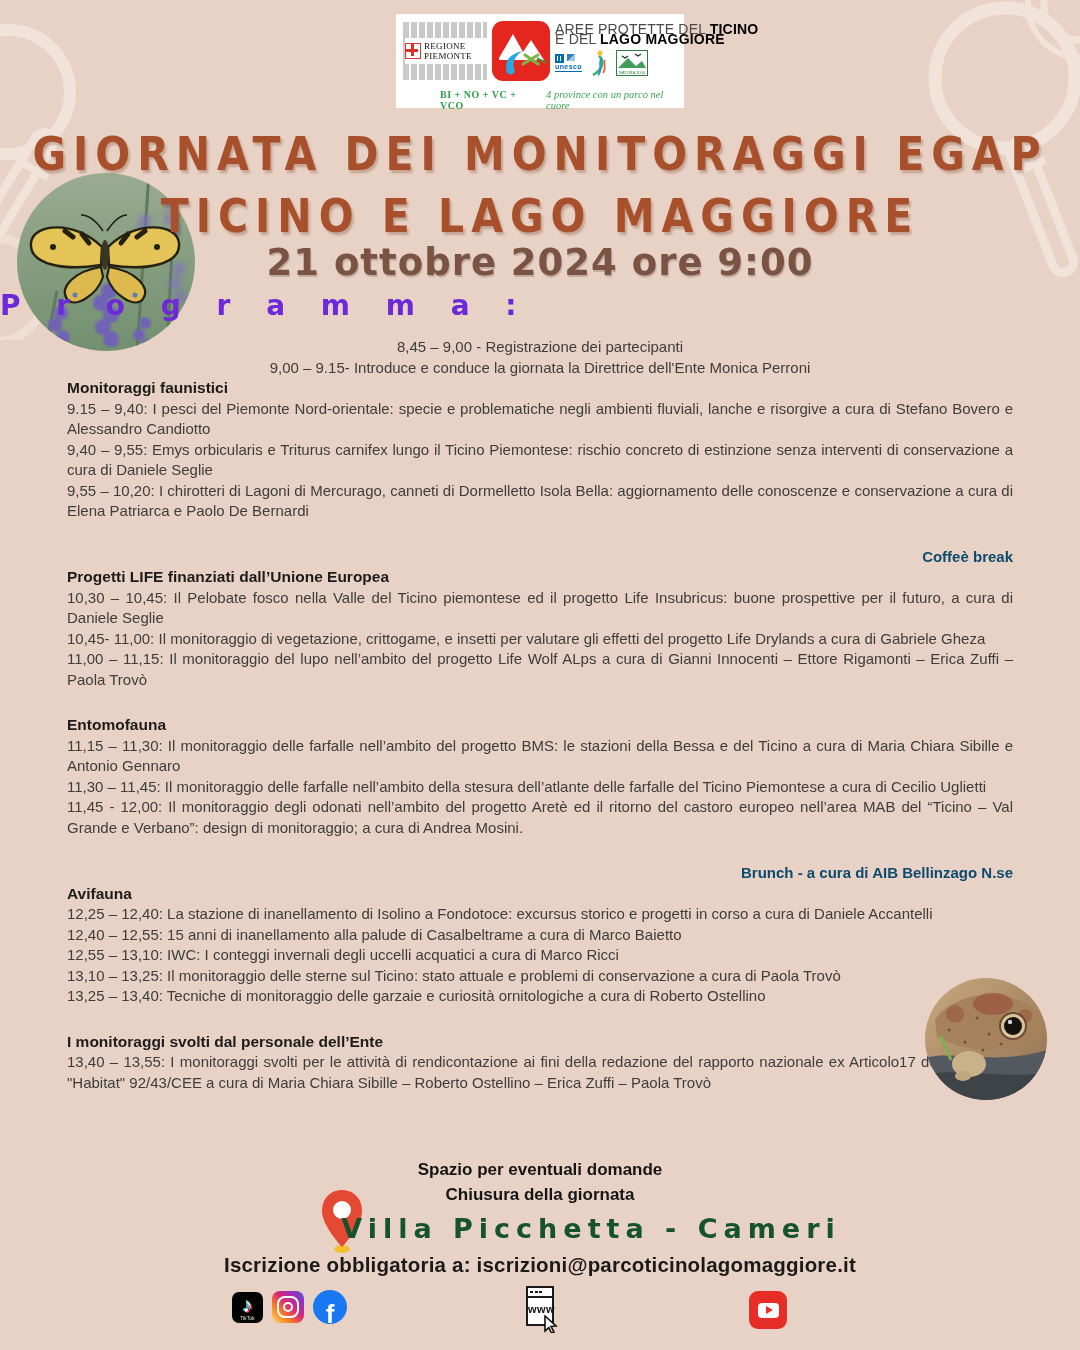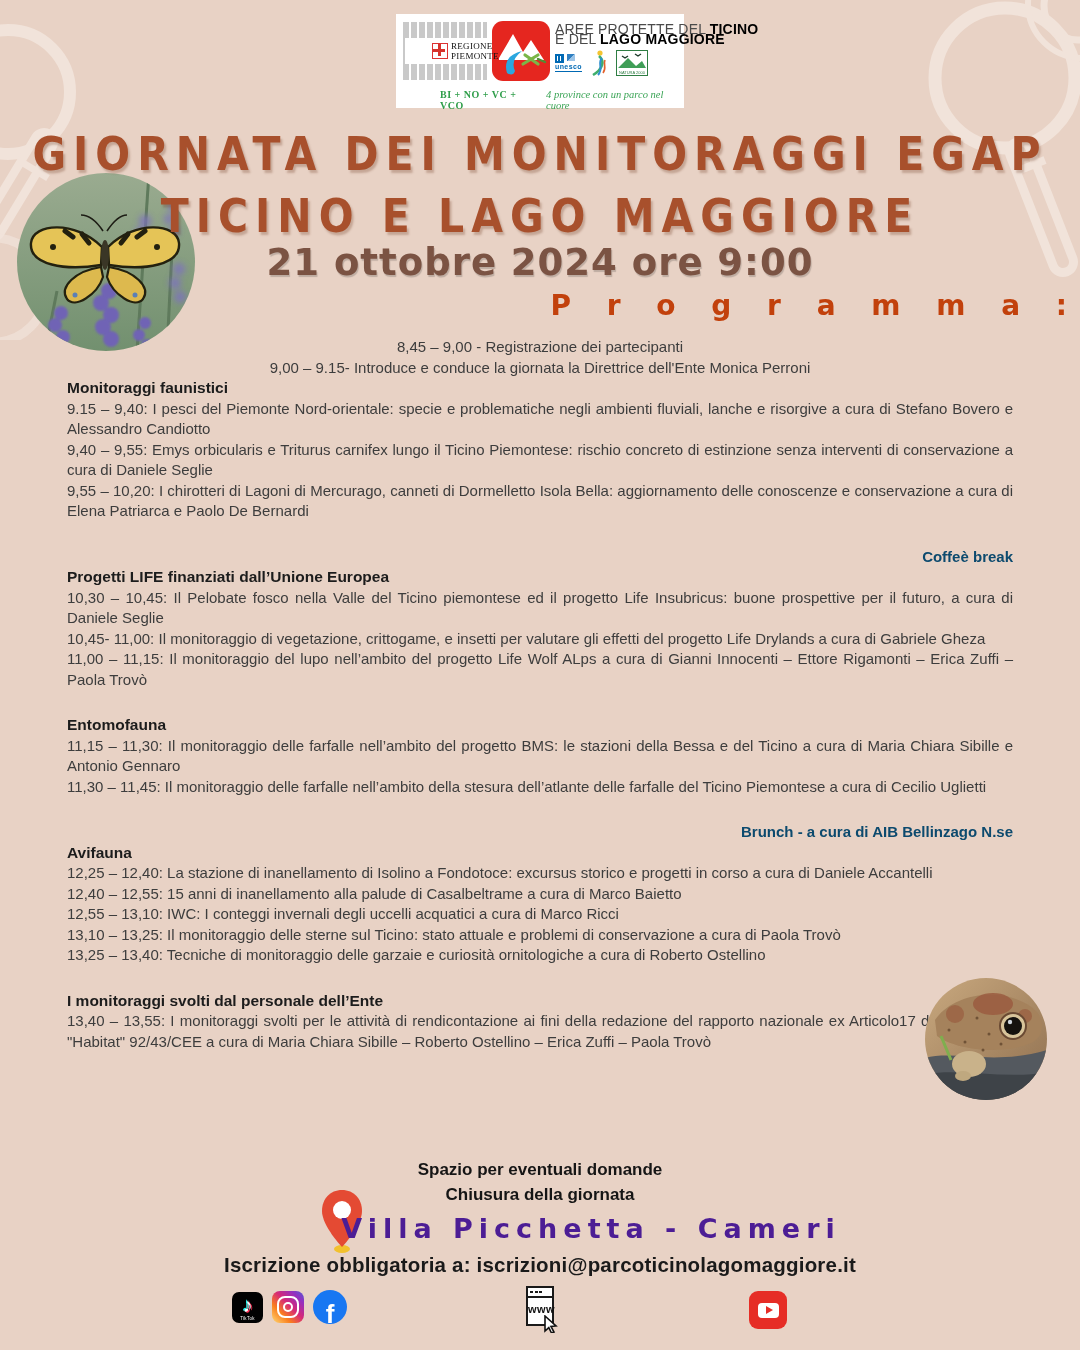--- a/index.html
+++ b/index.html
@@ -14,21 +14,21 @@
   
   .header-card{position:absolute;left:396px;top:14px;width:288px;height:94px;
     background:#fff;box-sizing:border-box;padding:5px 7px 3px 7px;
     display:flex;flex-direction:column;justify-content:space-between;}
   .hc-top{display:flex;align-items:center;gap:5px;height:64px;}
   .regione{width:84px;height:58px;position:relative;flex:0 0 auto;
     background:
       repeating-linear-gradient(90deg,#c9c9c9 0 6px,#fff 6px 8px),
       repeating-linear-gradient(0deg,#c9c9c9 0 6px,#fff 6px 8px);}
   .r-overlay{position:absolute;left:2px;top:16px;right:0;height:26px;background:#fff;
-    display:flex;align-items:center;gap:3px;padding-left:27px;}
+    display:flex;align-items:center;gap:3px;}
   .r-cross{width:14px;height:14px;background:#fff;border:1px solid #d33;position:relative;flex:0 0 auto;}
   .r-cross:before{content:"";position:absolute;left:5px;top:0;width:3px;height:12px;background:#d6332c;}
   .r-cross:after{content:"";position:absolute;left:0;top:5px;width:12px;height:3px;background:#d6332c;}
   .r-text{font-family:"Liberation Serif",serif;font-size:9px;line-height:10px;color:#111;letter-spacing:.3px;}
   .parklogo{flex:0 0 auto;}
   .hc-right{display:flex;flex-direction:column;width:132px;}
   .aree{font-size:14px;line-height:10px;color:#4a4a4a;letter-spacing:.2px;white-space:nowrap;}
   .aree b{color:#000;}
   .mini-logos{display:flex;align-items:center;gap:7px;margin-top:4px;height:30px;}
   .unesco{display:flex;flex-direction:column;align-items:flex-start;}
@@ -50,41 +50,41 @@
   
   .tline{position:absolute;left:0;right:0;text-align:center;
     font-family:"DejaVu Sans",sans-serif;font-weight:800;color:#a8502c;
     letter-spacing:7px;font-size:41px;transform:scaleY(1.12);
     text-shadow:2px 3px 2px rgba(104,52,24,.28);}
   .tline1{top:130px;}
   .tline2{top:192px;}
   .date-line{position:absolute;top:241px;left:0;right:0;text-align:center;
     font-family:"DejaVu Sans",sans-serif;font-weight:800;font-size:37px;color:#7b5343;
     letter-spacing:1px;text-shadow:1px 2px 1px rgba(0,0,0,.18);}
-  .prog-label{position:absolute;top:289px;left:16px;right:0;text-align:right;
-    font-family:"DejaVu Sans",sans-serif;font-weight:700;font-size:28px;color:#c2410c;
+  .prog-label{position:absolute;top:289px;left:0;right:0;text-align:left;
+    font-family:"DejaVu Sans",sans-serif;font-weight:700;font-size:28px;color:#6d28d9;
     letter-spacing:13px;}
 
   
   .program{position:absolute;left:67px;top:337px;width:946px;
     font-size:15px;line-height:20.5px;color:#3d3d3d;}
   .b-center{text-align:center;}
   .b-center-bold{text-align:right;font-weight:bold;color:#0c4a6e;}
   .b-heading{font-weight:bold;color:#1c1c1c;font-size:15.5px;}
   .b-para{text-align:justify;}
   .b-gap{height:25px;}
 
   
   .note{position:absolute;left:0;right:0;text-align:center;font-weight:bold;
     color:#151515;font-size:17px;}
   .note1{top:1160px;}
   .note2{top:1185px;}
   .pin{position:absolute;left:320px;top:1188px;}
   .venue{position:absolute;top:1213px;left:0;right:16px;text-align:center;padding-left:118px;
-    font-family:"DejaVu Sans",sans-serif;font-weight:800;font-size:27px;color:#4c1d95;
+    font-family:"DejaVu Sans",sans-serif;font-weight:800;font-size:27px;color:#14532d;
     letter-spacing:6px;}
   .registration{position:absolute;top:1253px;left:0;right:0;text-align:center;
     font-weight:bold;font-size:20.5px;color:#1a1a1a;letter-spacing:.2px;}
 
   
   .fgroup{position:absolute;display:flex;flex-direction:column;align-items:center;gap:5px;}
   .fg-social{left:207px;top:1290px;width:165px;}
   .fg-web{left:390px;top:1286px;width:300px;}
   .fg-yt{left:648px;top:1291px;width:240px;}
   .ficons{display:flex;align-items:center;gap:9px;}
@@ -271,20 +271,21 @@
     <div class="b-gap"></div>
     <div class="b-center-bold">Coffeè break</div>
     <div class="b-heading">Progetti LIFE finanziati dall’Unione Europea</div>
     <div class="b-para">10,30 – 10,45: Il Pelobate fosco nella Valle del Ticino piemontese ed il progetto Life Insubricus: buone prospettive per il futuro, a cura di Daniele Seglie</div>
     <div class="b-para">10,45- 11,00: Il monitoraggio di vegetazione, crittogame,  e insetti per valutare gli effetti del progetto Life Drylands a cura di Gabriele Gheza</div>
     <div class="b-para">11,00 – 11,15: Il monitoraggio del lupo nell’ambito del progetto Life Wolf ALps a cura di Gianni Innocenti – Ettore Rigamonti – Erica Zuffi – Paola Trovò</div>
     <div class="b-gap"></div>
     <div class="b-heading">Entomofauna</div>
     <div class="b-para">11,15 – 11,30: Il monitoraggio delle farfalle nell’ambito del progetto BMS: le stazioni della Bessa e del Ticino a cura di Maria Chiara Sibille e Antonio Gennaro</div>
     <div class="b-para">11,30 – 11,45: Il monitoraggio delle farfalle nell’ambito della stesura dell’atlante delle farfalle del Ticino Piemontese a cura di Cecilio Uglietti</div>
+    <div class="b-para">11,45 - 12,00: Il monitoraggio degli odonati nell’ambito del progetto Aretè ed il ritorno del castoro europeo nell’area MAB del “Ticino – Val Grande e Verbano”: design di monitoraggio; a cura di Andrea Mosini.</div>
     <div class="b-gap"></div>
     <div class="b-center-bold">Brunch - a cura di AIB Bellinzago N.se</div>
     <div class="b-heading">Avifauna</div>
     <div class="b-para">12,25 – 12,40: La stazione di inanellamento di Isolino a Fondotoce: excursus storico e progetti in corso a cura di Daniele Accantelli</div>
     <div class="b-para">12,40 – 12,55: 15 anni di inanellamento alla palude di Casalbeltrame a cura di Marco Baietto</div>
     <div class="b-para">12,55 – 13,10: IWC: I conteggi invernali degli uccelli acquatici a cura di Marco Ricci</div>
     <div class="b-para">13,10 – 13,25: Il monitoraggio delle sterne sul Ticino: stato attuale e problemi di conservazione a cura di Paola Trovò</div>
     <div class="b-para">13,25 – 13,40: Tecniche di monitoraggio delle garzaie e curiosità ornitologiche a cura di Roberto Ostellino</div>
     <div class="b-gap"></div>
     <div class="b-heading">I monitoraggi svolti dal personale dell’Ente</div>

